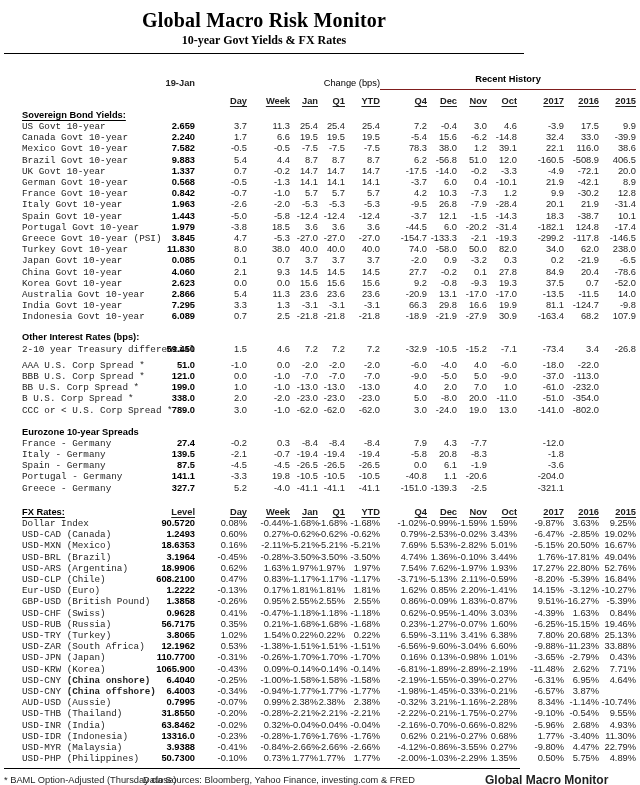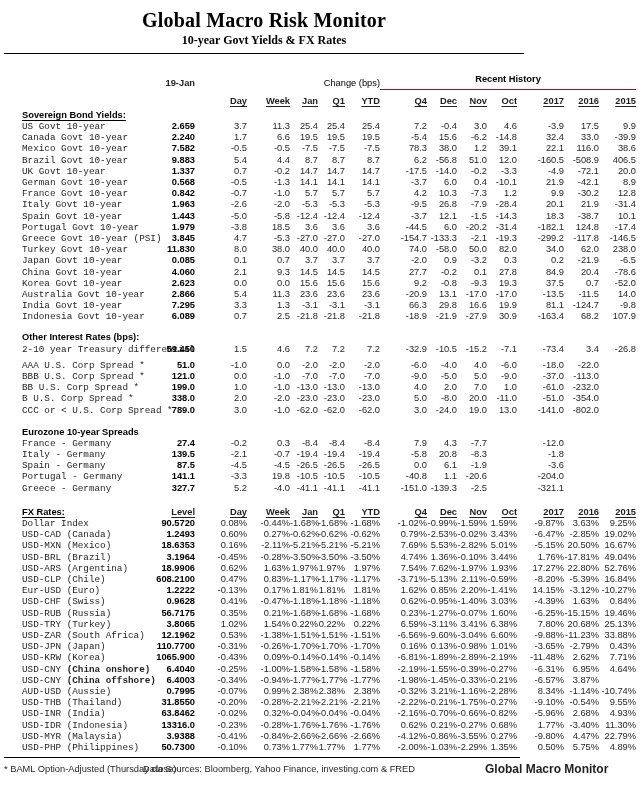--- a/index.html
+++ b/index.html
@@ -681,20 +681,36 @@
           <td class="num">1.81%</td>
           <td class="num">1.62%</td>
           <td class="num">0.85%</td>
           <td class="num">2.20%</td>
           <td class="num">-1.41%</td>
           <td class="num">14.15%</td>
           <td class="num">-3.12%</td>
           <td class="num">-10.27%</td>
         </tr>
         <tr>
+          <td class="lbl">GBP-USD (British Pound)</td>
+          <td class="num lvl">1.3858</td>
+          <td class="num">-0.26%</td>
+          <td class="num">0.95%</td>
+          <td class="num">2.55%</td>
+          <td class="num">2.55%</td>
+          <td class="num">2.55%</td>
+          <td class="num">0.86%</td>
+          <td class="num">-0.09%</td>
+          <td class="num">1.83%</td>
+          <td class="num">-0.87%</td>
+          <td class="num">9.51%</td>
+          <td class="num">-16.27%</td>
+          <td class="num">-5.39%</td>
+        </tr>
+        <tr>
           <td class="lbl">USD-CHF (Swiss)</td>
           <td class="num lvl">0.9628</td>
           <td class="num">0.41%</td>
           <td class="num">-0.47%</td>
           <td class="num">-1.18%</td>
           <td class="num">-1.18%</td>
           <td class="num">-1.18%</td>
           <td class="num">0.62%</td>
           <td class="num">-0.95%</td>
           <td class="num">-1.40%</td>

